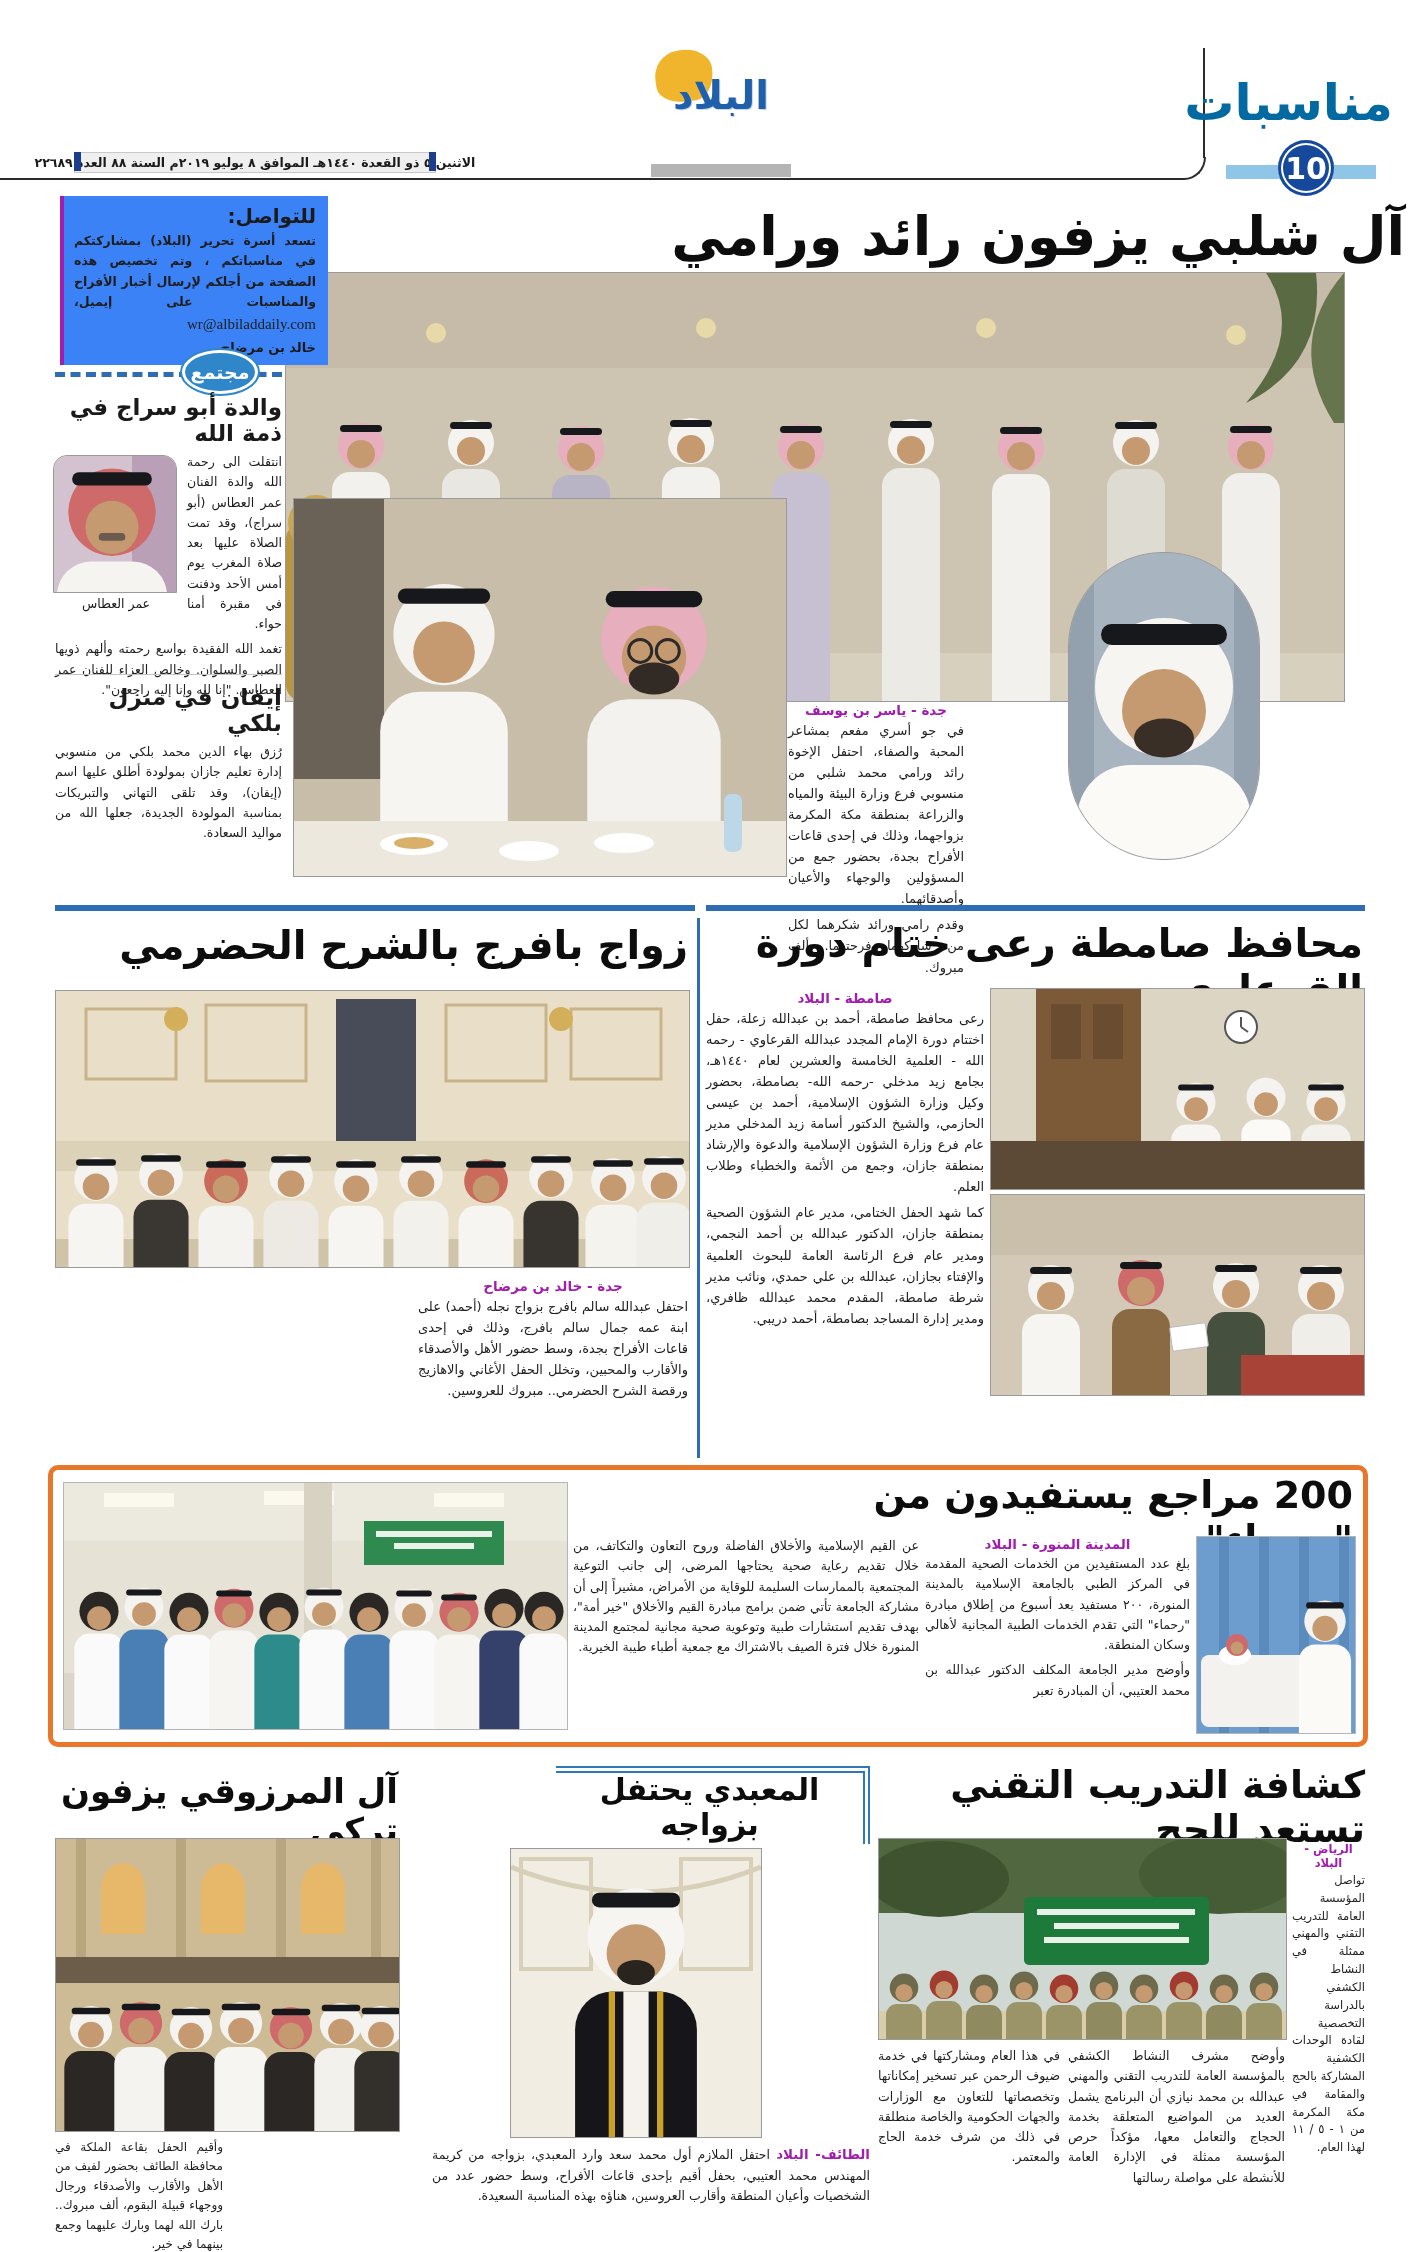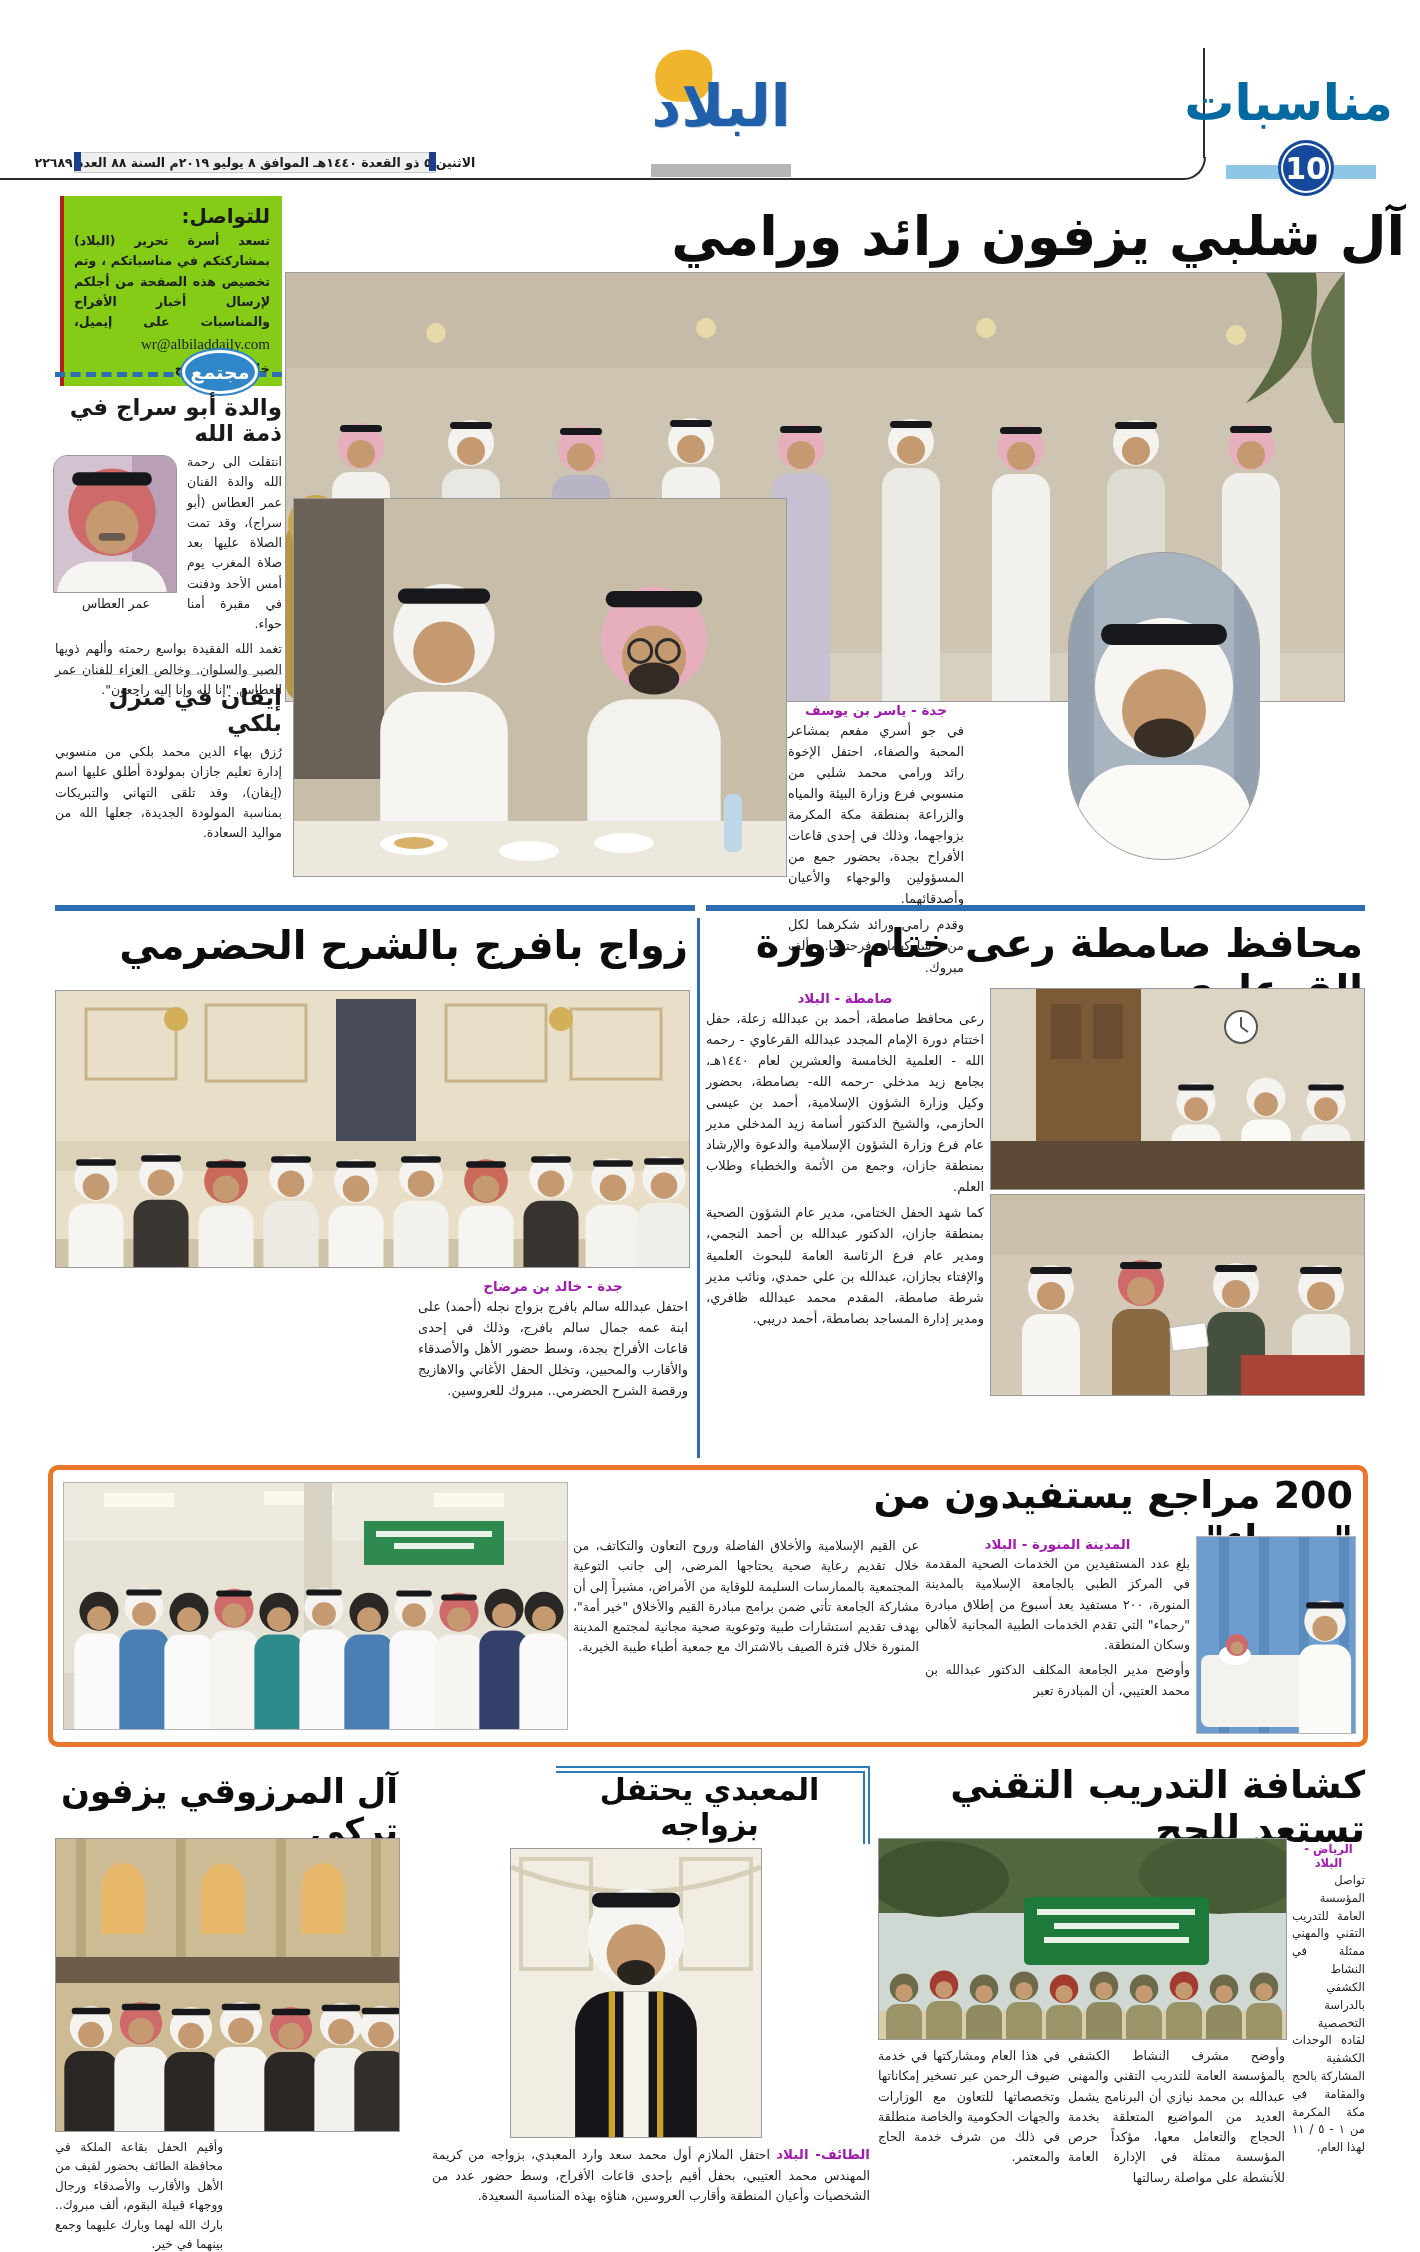--- a/index.html
+++ b/index.html
@@ -37,21 +37,21 @@
 <div id="page">
 
   <div class="abs" style="left:74px;top:152px;width:360px;height:19px;background:#efefef;border:1px solid #c9c9c9;display:flex;align-items:center;justify-content:center">
     <span class="abs" style="right:-1px;top:-1px;width:7px;height:19px;background:#1c3e8c"></span>
     <span class="abs" style="left:-1px;top:-1px;width:7px;height:19px;background:#1c3e8c"></span>
     <span style="font-size:12.5px;font-weight:bold;white-space:nowrap">الاثنين ٥ ذو القعدة ١٤٤٠هـ الموافق ٨ يوليو ٢٠١٩م السنة ٨٨ العدد ٢٢٦٨٩</span>
   </div>
 
   <div class="abs" style="left:635px;top:46px;width:172px;height:136px">
     <span class="abs" style="left:20px;top:4px;width:58px;height:52px;background:#f0b52c;border-radius:47% 53% 40% 60%/55% 45% 62% 38%;transform:rotate(-10deg)"></span>
-    <span class="abs" style="left:0;top:26px;width:172px;text-align:center;font-size:58px;font-weight:bold;color:#2060aa;text-shadow:1px 1px 0 #c7d6ea">البلاد</span>
+    <span class="abs" style="left:0;top:26px;width:172px;text-align:center;font-size:40px;font-weight:bold;color:#2060aa;text-shadow:1px 1px 0 #c7d6ea">البلاد</span>
     <span class="abs" style="left:16px;top:118px;width:140px;height:13px;background:#b5b5b5"></span>
   </div>
 
   <div class="hline" style="left:0;top:178px;width:1184px;height:2px"></div>
   <div class="abs" style="left:1184px;top:157px;width:20px;height:21px;border-right:2px solid #2b2b2b;border-bottom:2px solid #2b2b2b;border-bottom-right-radius:100%"></div>
   <div class="abs" style="left:1203px;top:48px;width:2px;height:110px;background:#2b2b2b"></div>
 
   <div class="abs" style="left:1208px;top:74px;width:185px;text-align:right;font-size:50px;font-weight:bold;color:#0369a1">مناسبات</div>
   <div class="abs" style="left:1226px;top:165px;width:150px;height:14px;background:#8fc6e8"></div>
   <div class="abs" style="left:1278px;top:140px;width:56px;height:56px;background:#16499c;border-radius:50%;color:#fff;font-size:30px;font-weight:bold;display:flex;align-items:center;justify-content:center;box-shadow:inset 0 0 0 3px #16499c, inset 0 0 0 5px #ffffff">10</div>
@@ -116,21 +116,21 @@
   </div>
 
   <div class="abs" style="left:788px;top:702px;width:176px">
     <span class="byline">جدة - ياسر بن يوسف</span>
     <div class="body">
       <p>في جو أسري مفعم بمشاعر المحبة والصفاء، احتفل الإخوة رائد ورامي محمد شلبي من منسوبي فرع وزارة البيئة والمياه والزراعة بمنطقة مكة المكرمة بزواجهما، وذلك في إحدى قاعات الأفراح بجدة، بحضور جمع من المسؤولين والوجهاء والأعيان وأصدقائهما.</p>
       <p>وقدم رامي ورائد شكرهما لكل من شاركهما فرحتهما. ألف مبروك.</p>
     </div>
   </div>
 
-  <div class="abs" style="left:60px;top:196px;width:222px;background:#84cc16;border-left:4px solid #b91c1c;box-sizing:border-box;padding:8px 12px 10px 10px">
+  <div class="abs" style="left:60px;top:196px;width:268px;background:#3b82f6;border-left:4px solid #a21caf;box-sizing:border-box;padding:8px 12px 10px 10px">
     <div style="font-size:20px;font-weight:bold;text-align:right;margin-bottom:3px">للتواصل:</div>
     <div class="body" style="font-weight:bold;font-size:12.5px">
       <span>تسعد أسرة تحرير (البلاد) بمشاركتكم في مناسباتكم ، وتم تخصيص هذه الصفحة من أجلكم لإرسال أخبار الأفراح والمناسبات على</span>
       <span>إيميل،</span>
       <span dir="ltr" style="font-family:'Liberation Serif','DejaVu Serif',serif;font-size:15px;font-weight:normal">wr@albiladdaily.com</span>
     </div>
     <div style="font-size:13px;font-weight:bold;text-align:right;margin-top:4px">خالد بن مرضاح</div>
   </div>
 
   <div class="abs" style="left:55px;top:372px;width:227px;height:0;border-top:5px dashed #2e6db4"></div>

